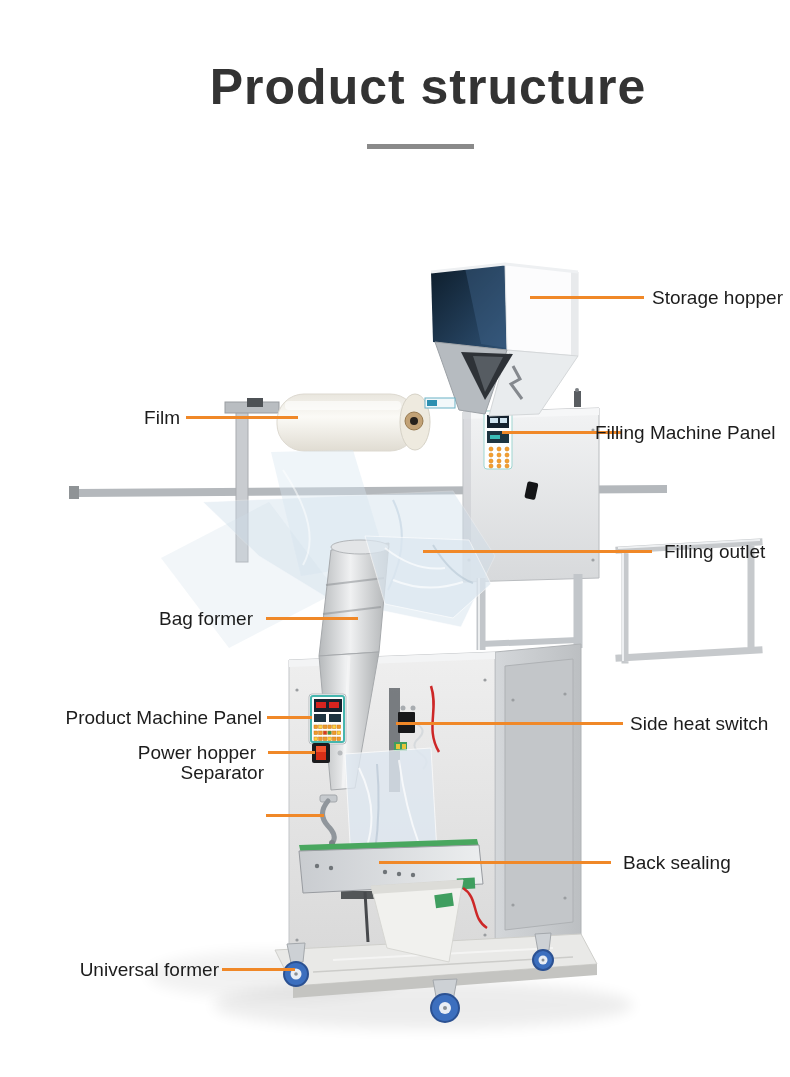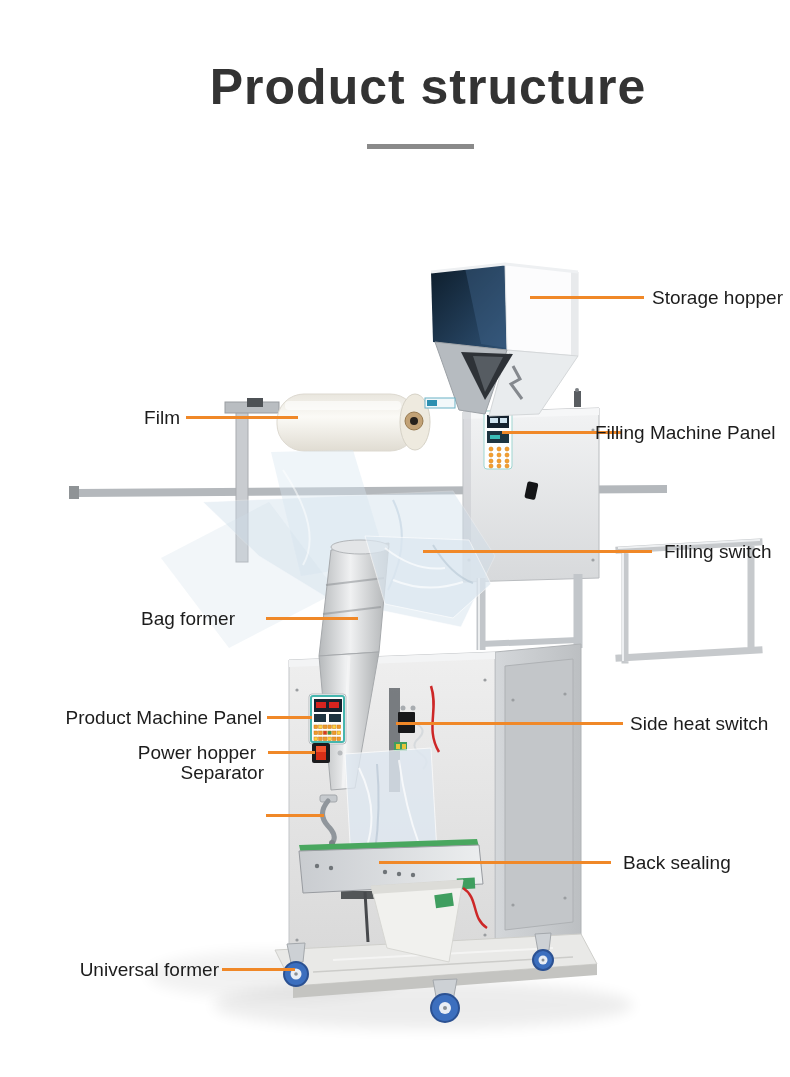--- a/index.html
+++ b/index.html
@@ -27,21 +27,21 @@
     position:absolute;height:3px;background:#F08828;
   }
   .co-label{
     position:absolute;white-space:nowrap;
     font-size:19px;color:#1c1c1c;line-height:1;
     transform:translateY(-50%);
   }
   
   .co-film .co-label{right:643px;top:417px;}
   .co-film .leader{left:153px;top:416px;width:112px;}
-  .co-bag-former .co-label{right:588px;top:618px;}
+  .co-bag-former .co-label{right:570px;top:618px;}
   .co-bag-former .leader{left:233px;top:617px;width:92px;}
   .co-packing-panel .co-label{right:561px;top:717px;}
   .co-packing-panel .leader{left:234px;top:716px;width:45px;}
   .co-power-switch .co-label{right:567px;top:752px;}
   .co-power-switch .leader{left:235px;top:751px;width:47px;}
   .co-separator .co-label{right:559px;top:772px;}
   .co-separator .leader{left:233px;top:814px;width:58px;}
   .co-universal-wheel .co-label{right:604px;top:969px;}
   .co-universal-wheel .leader{left:189px;top:968px;width:73px;}
   
@@ -345,21 +345,21 @@
     <div class="co-film">
       <span class="co-label">Film</span>
       <span class="leader"></span>
     </div>
     <div class="co-filling-panel">
       <span class="leader"></span>
       <span class="co-label">Filling Machine Panel</span>
     </div>
     <div class="co-filling-outlet">
       <span class="leader"></span>
-      <span class="co-label">Filling switch</span>
+      <span class="co-label">Filling outlet</span>
     </div>
     <div class="co-bag-former">
       <span class="co-label">Bag former</span>
       <span class="leader"></span>
     </div>
     <div class="co-packing-panel">
       <span class="co-label">Product Machine Panel</span>
       <span class="leader"></span>
     </div>
     <div class="co-power-switch">

